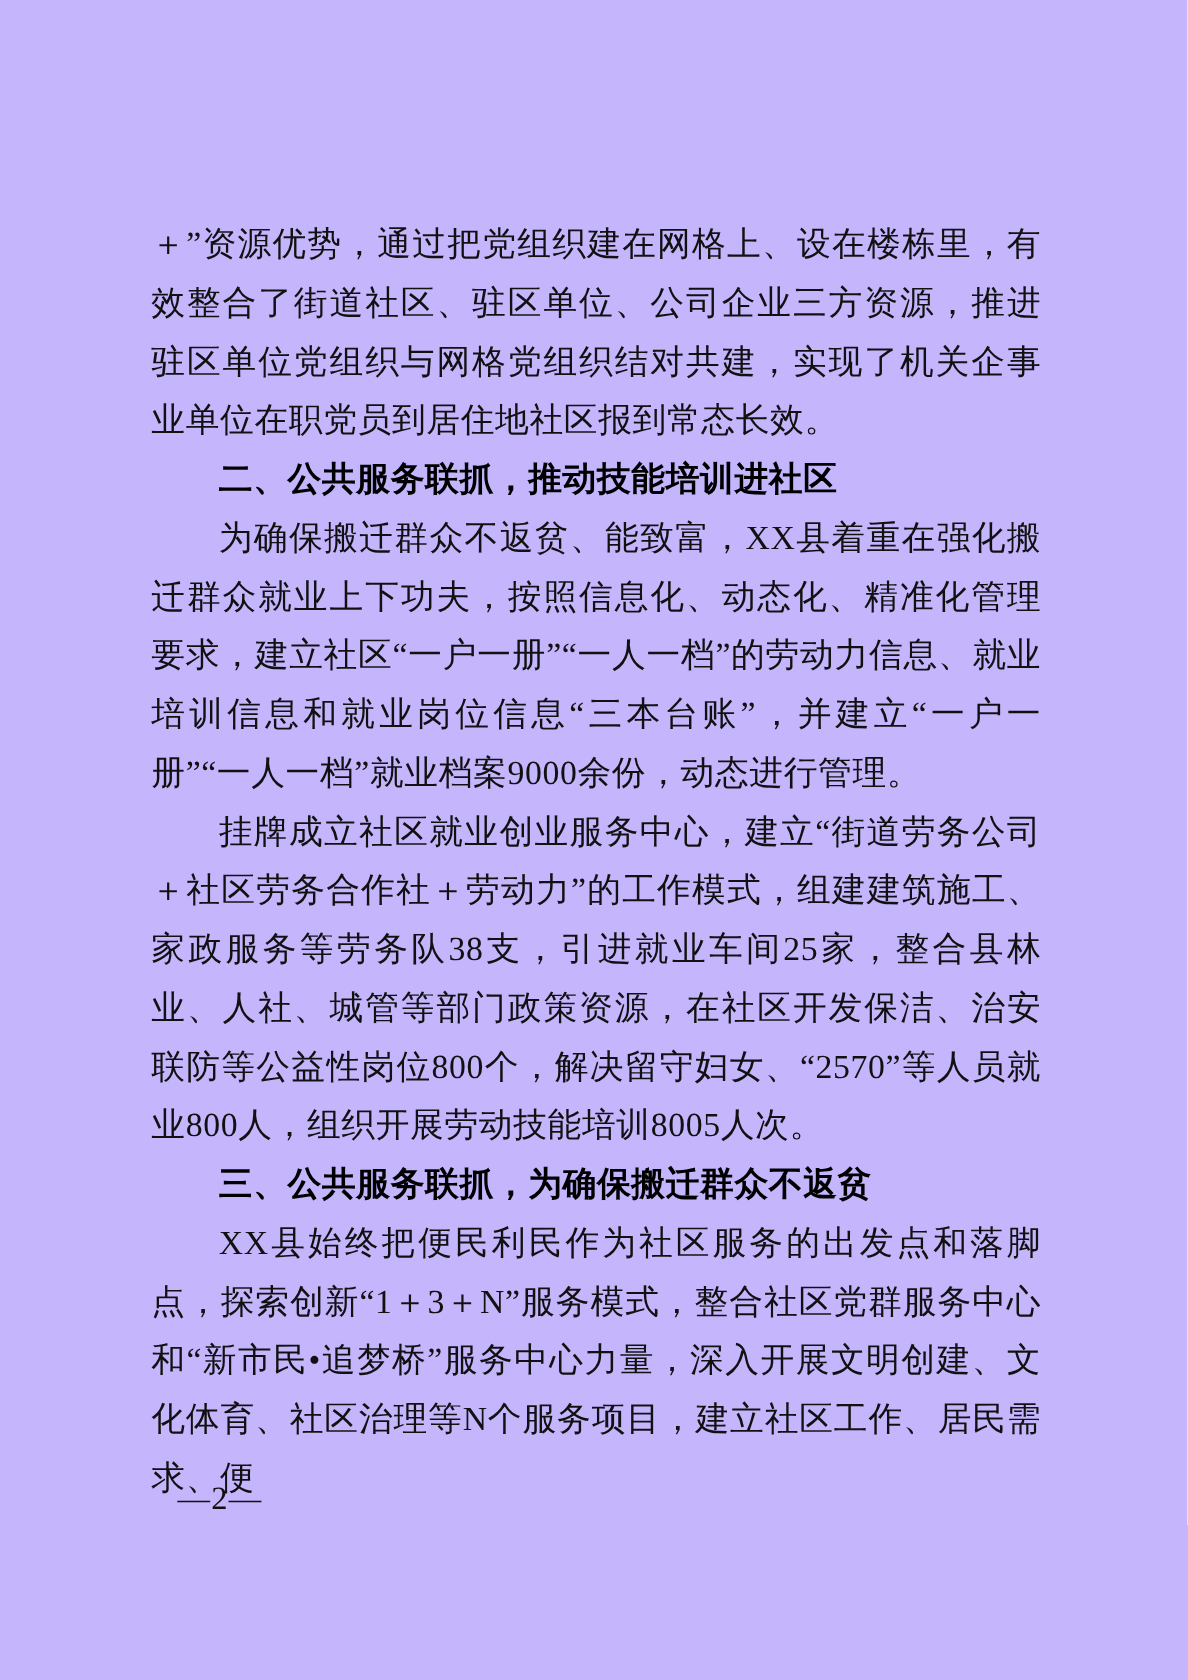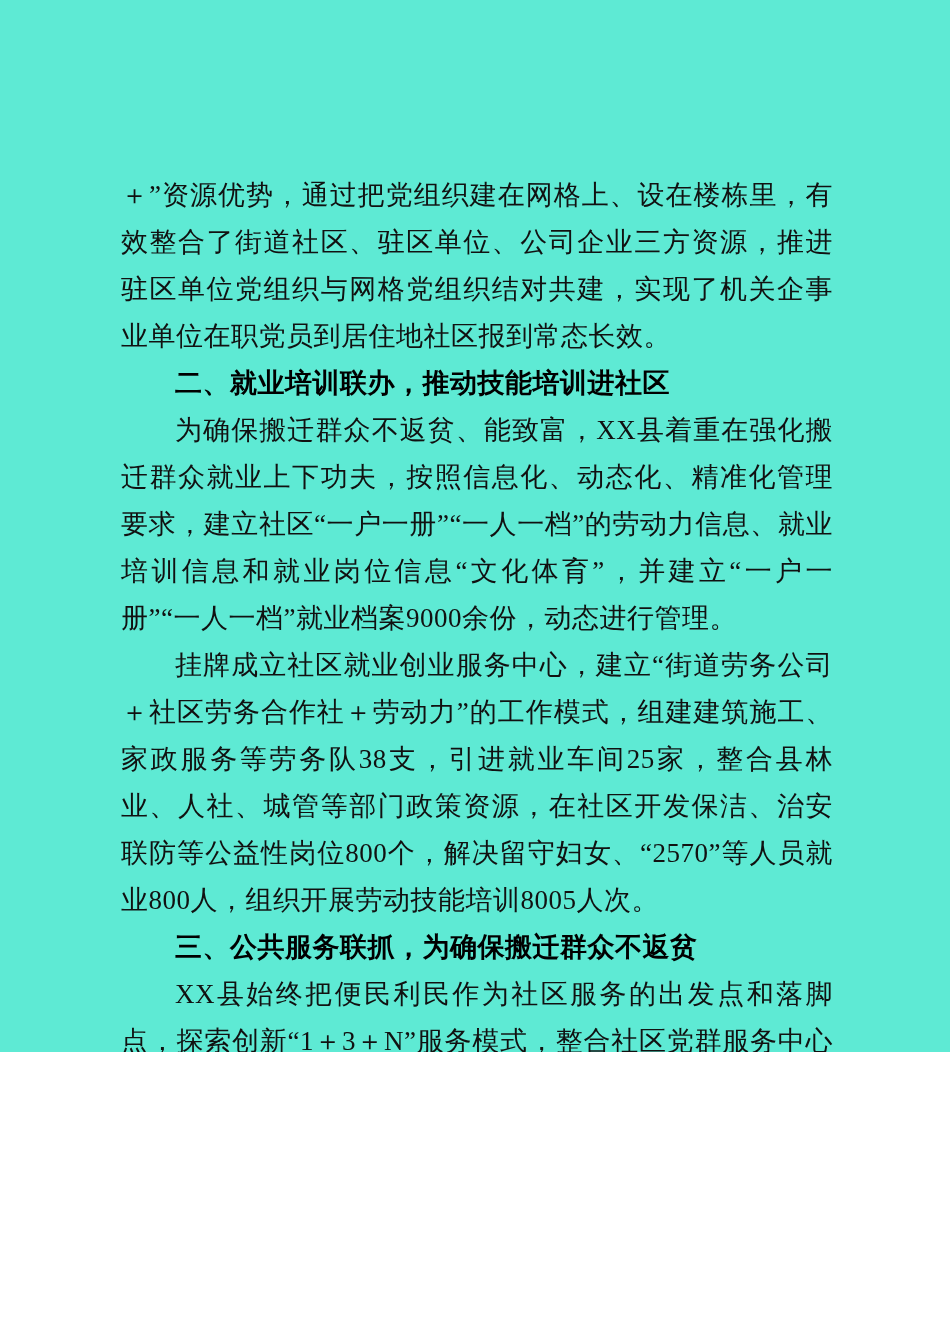--- a/index.html
+++ b/index.html
@@ -3,22 +3,22 @@
 <meta charset="utf-8">
 <style>
   html, body {
     margin: 0;
     padding: 0;
     background: #ffffff;
   }
   .page {
     position: relative;
     width: 950px;
-    height: 1052px;
-    background: #5eead4;
+    height: 1344px;
+    background: #c4b5fd;
     overflow: hidden;
     font-family: "Liberation Serif", "DejaVu Serif", serif;
     color: #111111;
   }
   .content {
     position: absolute;
     left: 121px;
     top: 172px;
     width: 712px;
   }
@@ -54,20 +54,20 @@
     letter-spacing: 1px;
     color: #111111;
   }
 </style>
 </head>
 <body>
 
 <div class="page">
   <div class="content">
     <p class="para no-indent">＋”资源优势，通过把党组织建在网格上、设在楼栋里，有效整合了街道社区、驻区单位、公司企业三方资源，推进驻区单位党组织与网格党组织结对共建，实现了机关企事业单位在职党员到居住地社区报到常态长效。</p>
-    <h2 class="heading">二、就业培训联办，推动技能培训进社区</h2>
-    <p class="para">为确保搬迁群众不返贫、能致富，XX县着重在强化搬迁群众就业上下功夫，按照信息化、动态化、精准化管理要求，建立社区“一户一册”“一人一档”的劳动力信息、就业培训信息和就业岗位信息“文化体育”，并建立“一户一册”“一人一档”就业档案9000余份，动态进行管理。</p>
+    <h2 class="heading">二、公共服务联抓，推动技能培训进社区</h2>
+    <p class="para">为确保搬迁群众不返贫、能致富，XX县着重在强化搬迁群众就业上下功夫，按照信息化、动态化、精准化管理要求，建立社区“一户一册”“一人一档”的劳动力信息、就业培训信息和就业岗位信息“三本台账”，并建立“一户一册”“一人一档”就业档案9000余份，动态进行管理。</p>
     <p class="para">挂牌成立社区就业创业服务中心，建立“街道劳务公司＋社区劳务合作社＋劳动力”的工作模式，组建建筑施工、家政服务等劳务队38支，引进就业车间25家，整合县林业、人社、城管等部门政策资源，在社区开发保洁、治安联防等公益性岗位800个，解决留守妇女、“2570”等人员就业800人，组织开展劳动技能培训8005人次。</p>
     <h2 class="heading">三、公共服务联抓，为确保搬迁群众不返贫</h2>
     <p class="para">XX县始终把便民利民作为社区服务的出发点和落脚点，探索创新“1＋3＋N”服务模式，整合社区党群服务中心和“新市民•追梦桥”服务中心力量，深入开展文明创建、文化体育、社区治理等N个服务项目，建立社区工作、居民需求、便</p>
   </div>
   <div class="footer">—2—</div>
 </div>
 
 </body></html>

